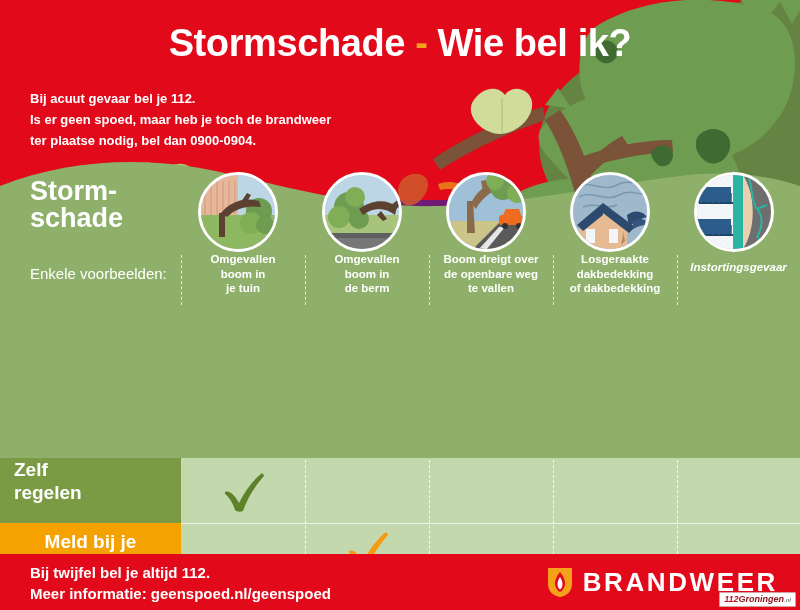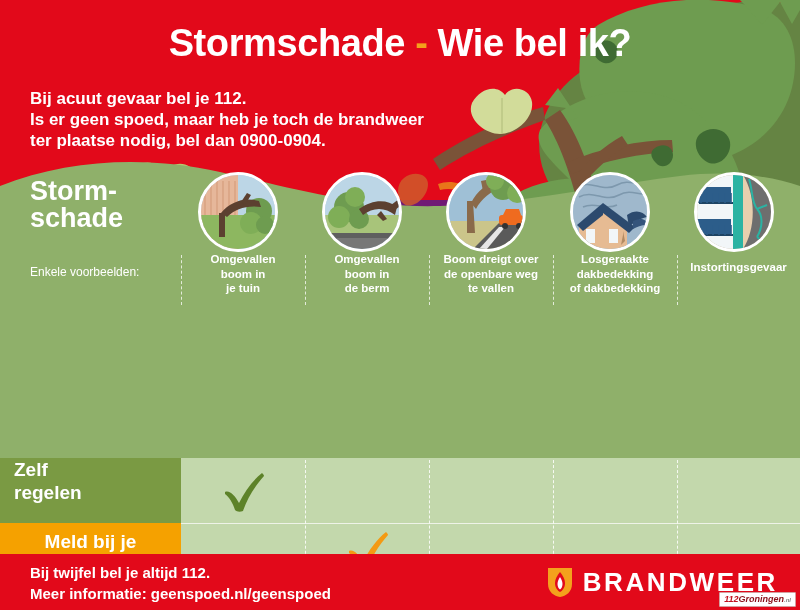--- a/index.html
+++ b/index.html
@@ -15,39 +15,39 @@
 
   .title{
     position:absolute;left:0;top:22px;width:800px;text-align:center;
     color:#ffffff;font-size:38px;font-weight:bold;letter-spacing:-0.4px;
     white-space:nowrap;z-index:6;
   }
   .title .dash{color:#f4a11c;font-weight:bold;}
 
   .lead{
     position:absolute;left:30px;top:88px;z-index:6;
-    color:#ffffff;font-size:17px;font-weight:bold;line-height:21px;
+    color:#ffffff;font-size:13px;font-weight:bold;line-height:21px;
     text-shadow:0 0 1px rgba(226,9,26,.6);
   }
   .lead div{white-space:nowrap;}
 
   
   .art{position:absolute;left:0;top:0;width:800px;height:330px;z-index:2;pointer-events:none;}
 
   
   .greenwrap{position:absolute;left:0;top:150px;width:800px;height:404px;z-index:3;}
   .greenbg{position:absolute;left:0;top:0;width:800px;height:404px;}
 
   .sidehead{
     position:absolute;left:30px;top:28px;z-index:8;
     color:#ffffff;font-size:27px;font-weight:bold;line-height:27px;
   }
   .examples{
     position:absolute;left:30px;top:115px;z-index:8;
-    color:#ffffff;font-size:12px;text-align:right;
+    color:#ffffff;font-size:15px;text-align:right;
   }
 
   
   .vdiv{position:absolute;top:105px;width:0;border-left:1px dashed rgba(255,255,255,.75);height:50px;z-index:7;}
 
   
   .circ{
     position:absolute;width:74px;height:74px;border-radius:50%;
     border:3px solid #ffffff;overflow:hidden;z-index:9;background:#b9cfe0;
   }
@@ -278,21 +278,21 @@
         <rect x="36" y="0" width="10" height="74" fill="#2bb3a3"></rect>
         <path d="M46 0 L74 0 L74 74 L46 74 C58 56 60 22 46 0 Z" fill="#6e6e6e"></path>
         <g stroke="#2bb3a3" stroke-width="2" fill="none">
           <path d="M52 4 C56 16 54 26 60 34"></path>
           <path d="M60 34 C66 40 66 52 60 62"></path>
           <path d="M60 34 L70 30"></path>
           <path d="M60 62 L68 68"></path>
         </g>
       </svg>
     </div>
-    <div class="collabel" style="left:677px;top:110px;width:123px;">
+    <div class="collabel" style="left:677px;top:110px;width:123px;font-style:italic;">
       <div>Instortingsgevaar</div>
     </div>
 
     <div class="grid">
 
       <div class="rowband" style="top:0;height:65px;background:#7a9a43;">
         <div class="rl-big" style="">
           <div>Zelf</div>
           <div>regelen</div>
         </div>

